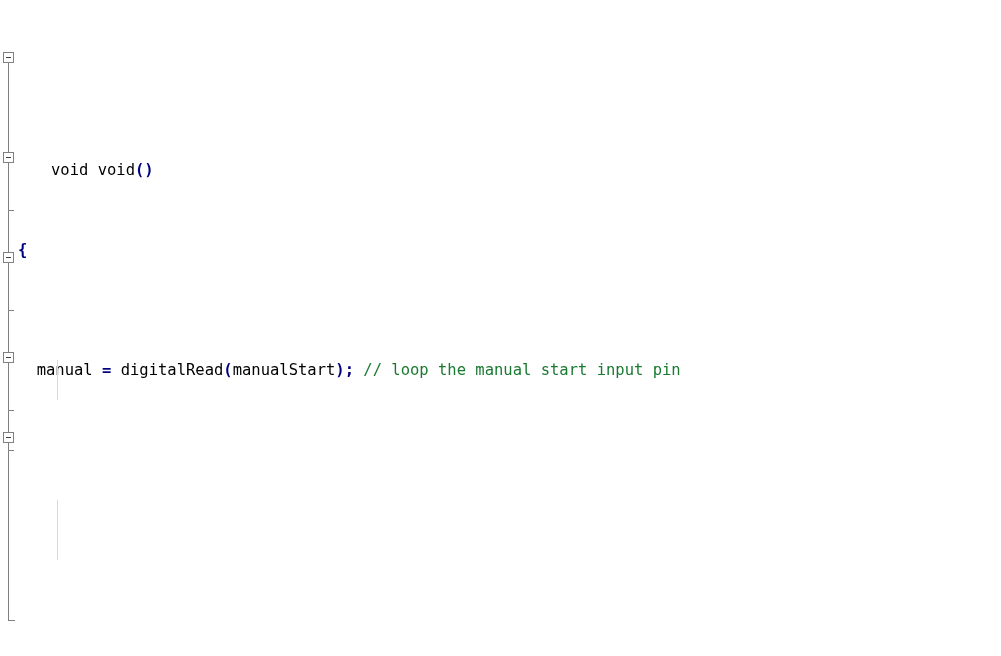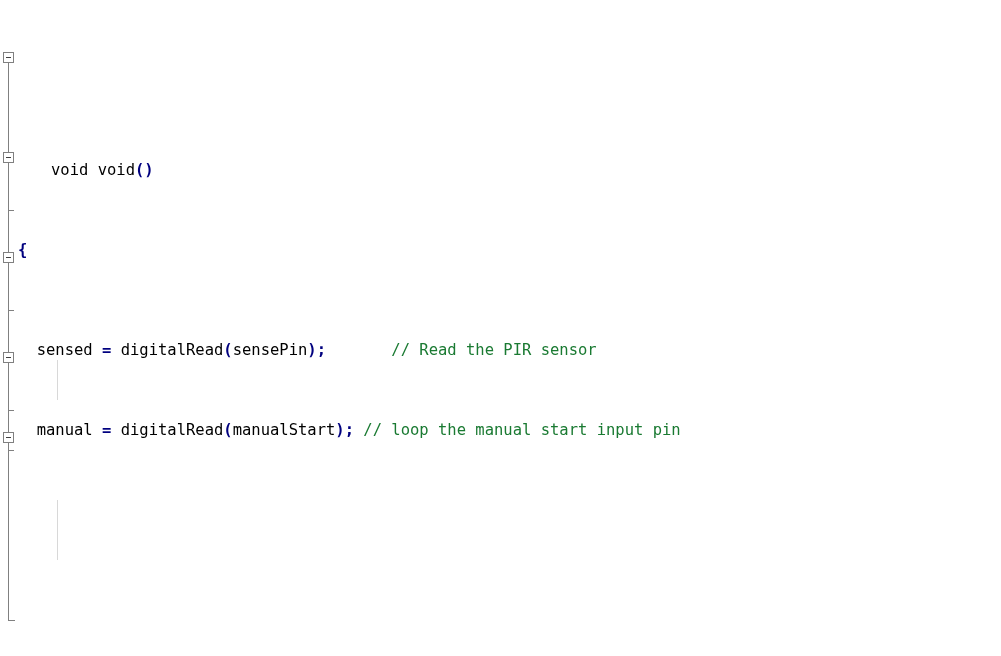--- a/index.html
+++ b/index.html
@@ -140,21 +140,20 @@
     
     <div class="guide" style="left:39px; top:500px; height:60px;"></div>
     <div class="guide" style="left:39px; top:360px; height:40px;"></div>
 
 
     <div class="line"><span class="type">void</span><span class="id"> void</span><span class="punct">()</span></div>
 
     <div class="line"><span class="punct">{</span></div>
 
 
-    <div class="line"><span>  </span><span class="id">sensed </span><span class="op">=</span><span class="id"> digitalRead</span><span class="punct">(</span><span class="id">sensePin</span><span class="punct">)</span><span class="punct">;</span><span>       </span><span class="cmt">// Read the PIR sensor</span></div>
 
     <div class="line"><span>  </span><span class="id">manual </span><span class="op">=</span><span class="id"> digitalRead</span><span class="punct">(</span><span class="id">manualStart</span><span class="punct">)</span><span class="punct">;</span><span> </span><span class="cmt">// loop the manual start input pin</span></div>
 
     <div class="line"> </div>
 
     
 
     
 
     

